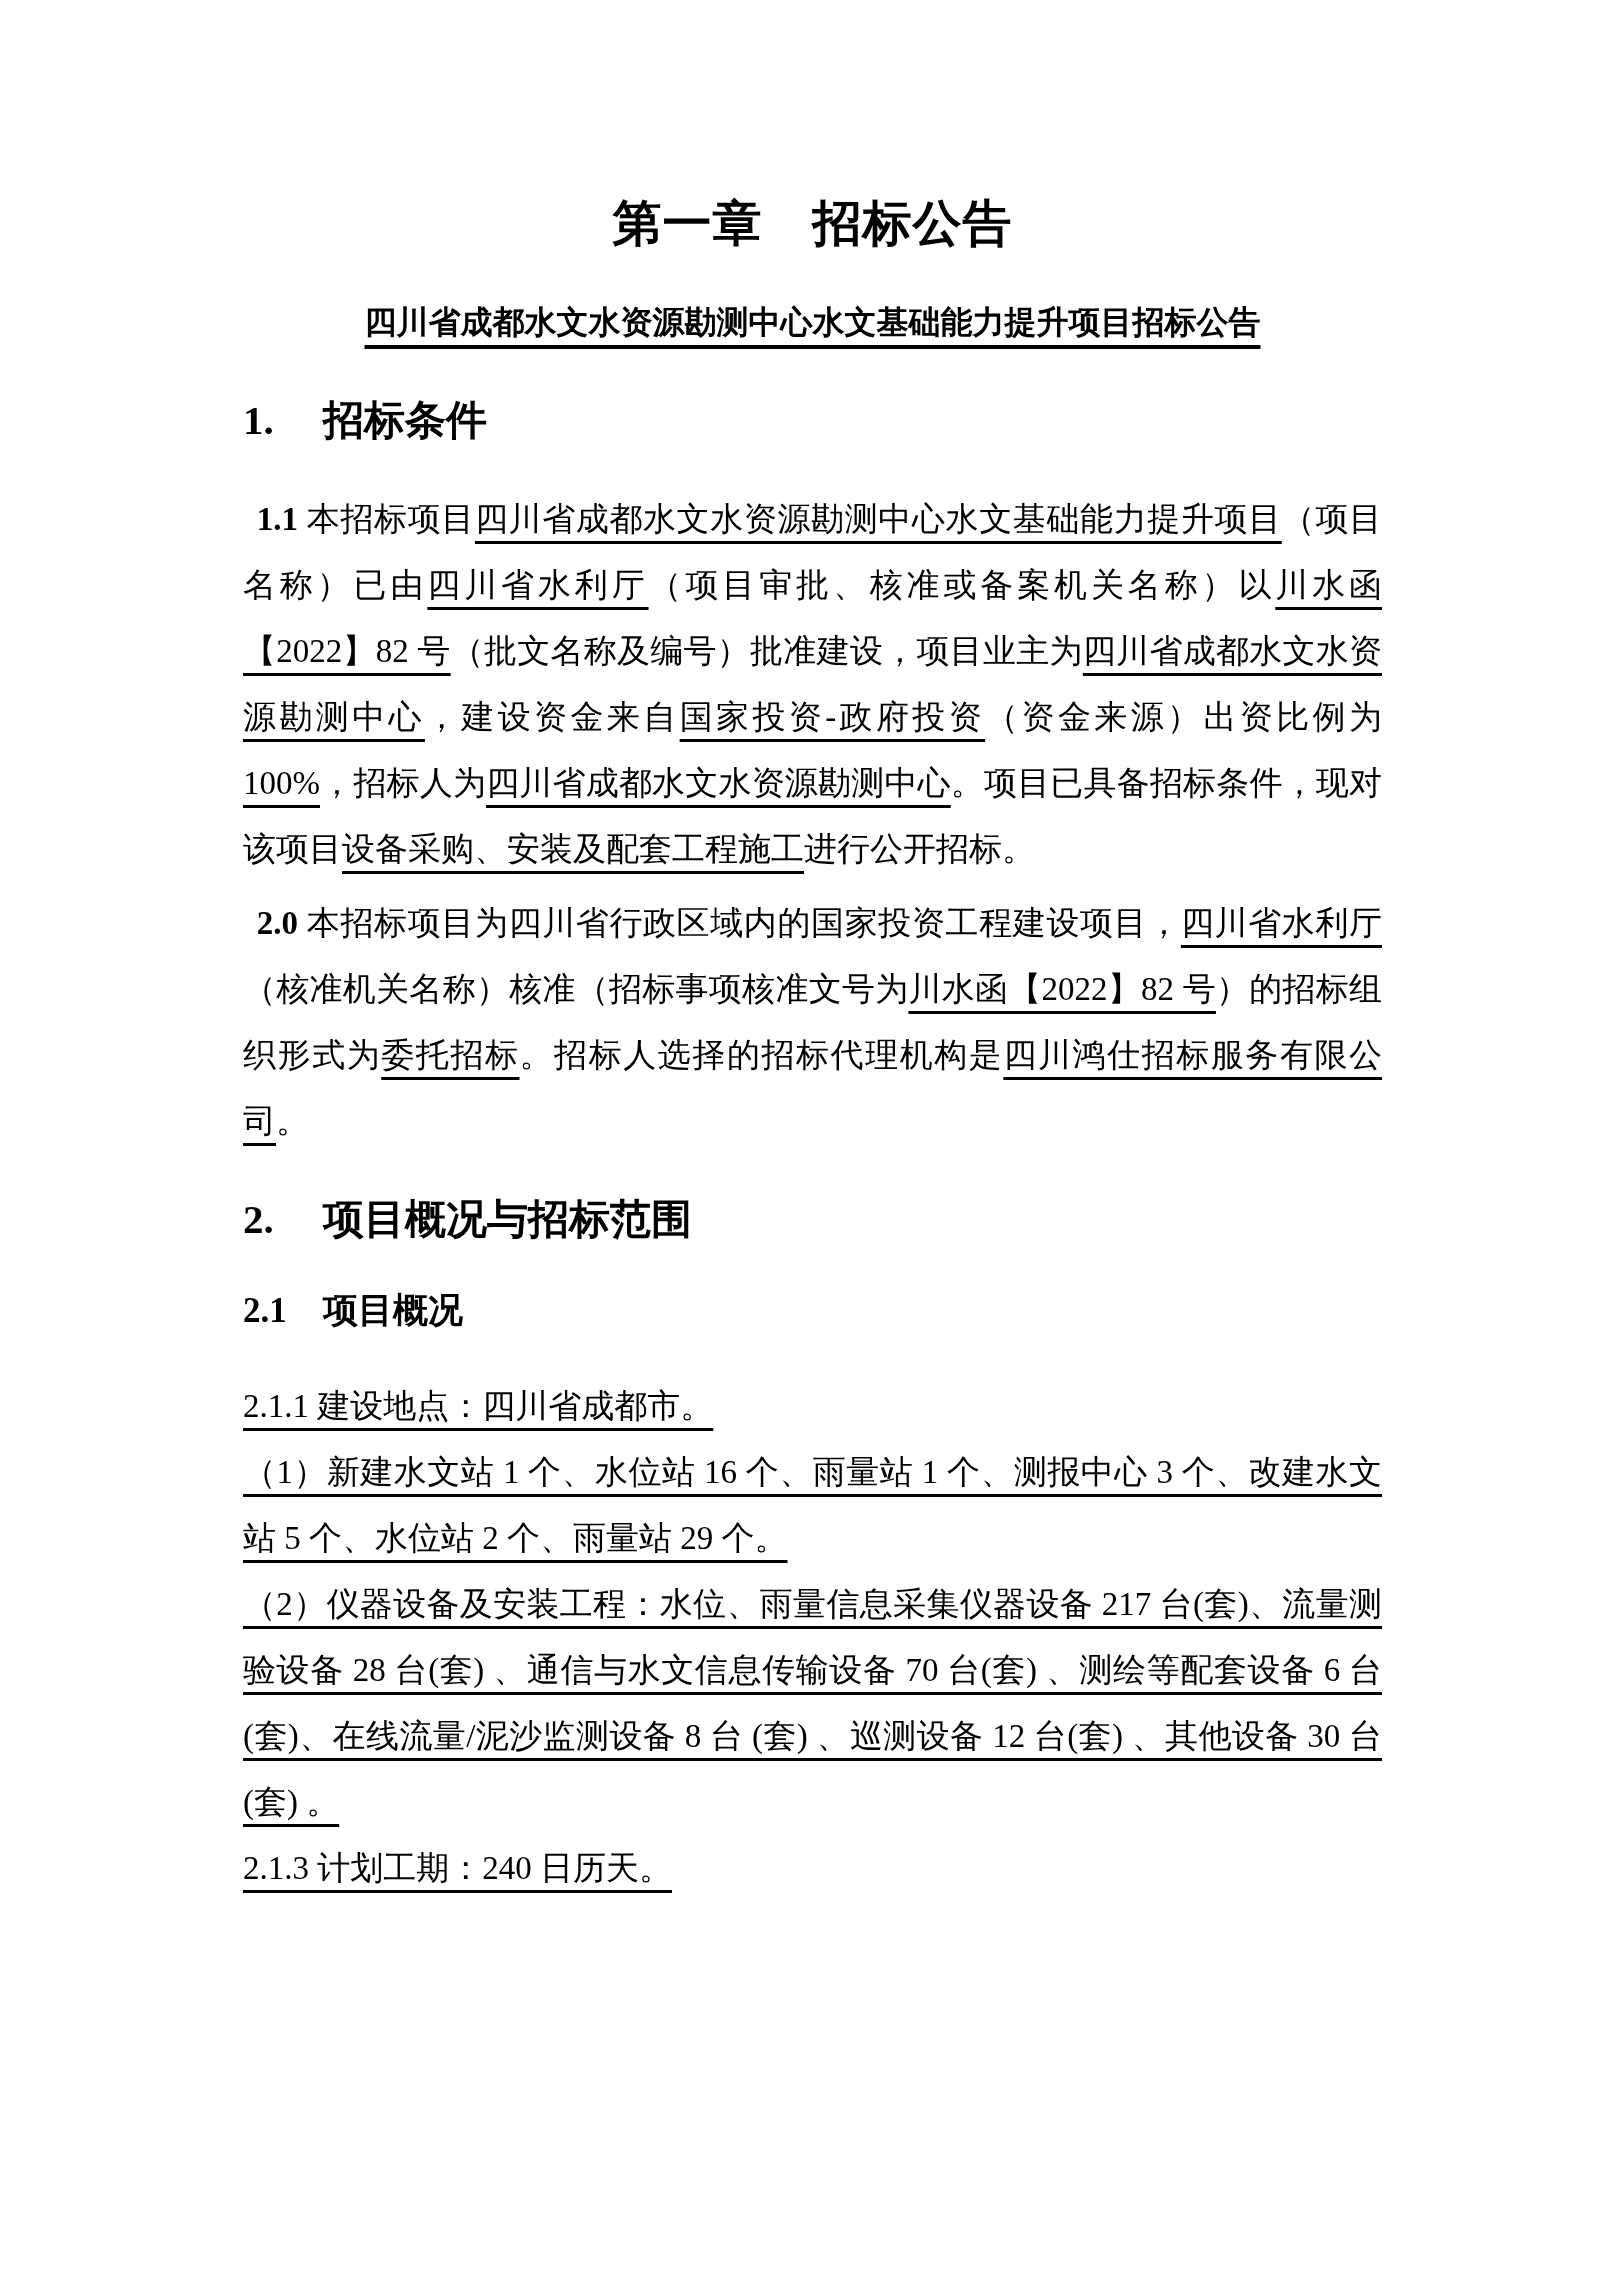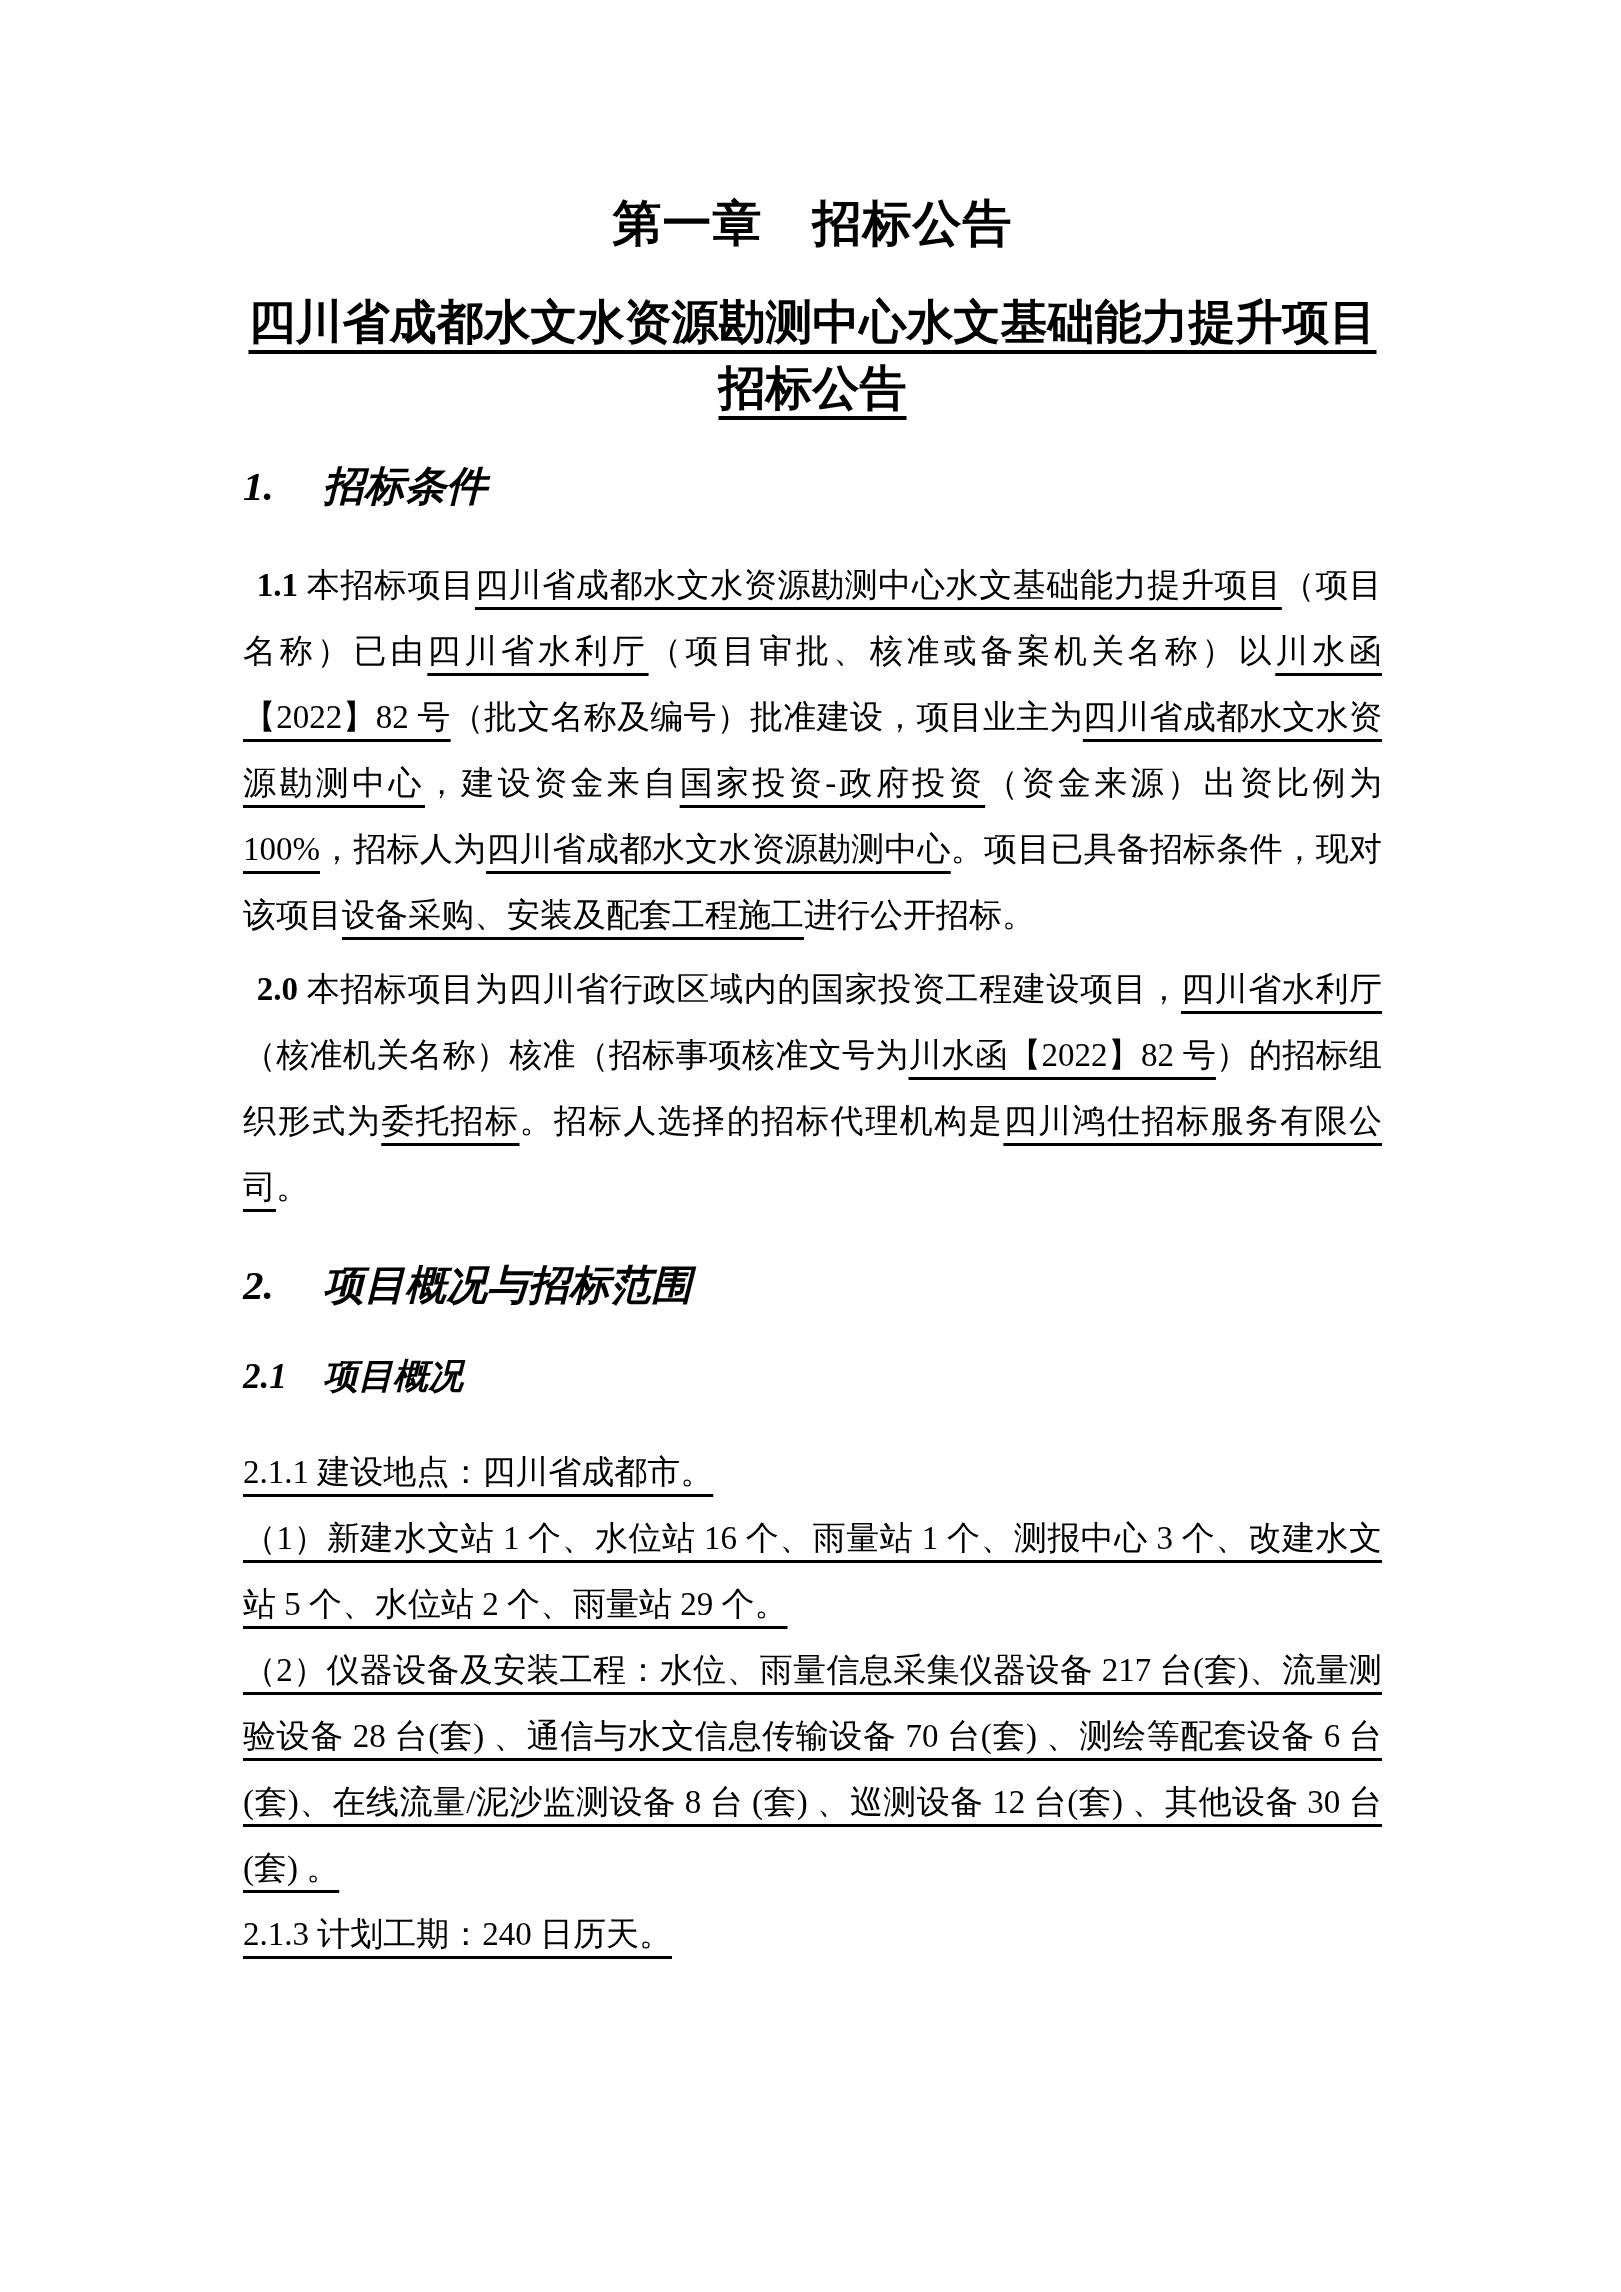--- a/index.html
+++ b/index.html
@@ -32,32 +32,31 @@
     font-weight: bold;
     font-size: 49px;
     line-height: 57px;
     letter-spacing: 1px;
   }
   .doc-subtitle {
     margin: 37px 0 0 0;
     text-align: center;
     font-family: "Liberation Sans", "DejaVu Sans", sans-serif;
     font-weight: bold;
-    font-size: 47px;
+    font-size: 32px;
     line-height: 66px;
     text-decoration: underline;
     text-decoration-thickness: 3.9px;
     text-underline-offset: 11.8px;
   }
   .h-sec {
     font-weight: bold;
     font-size: 41px;
     line-height: 49px;
     margin: 41px 0 0 0;
-    font-style: italic;
   }
   .h-sec .num {
     display: inline-block;
     width: 80px;
     font-family: "Liberation Serif", "DejaVu Serif", serif;
   }
   .h-sec .lbl {
     font-family: "Liberation Sans", "DejaVu Sans", sans-serif;
   }
   .h-sub {

